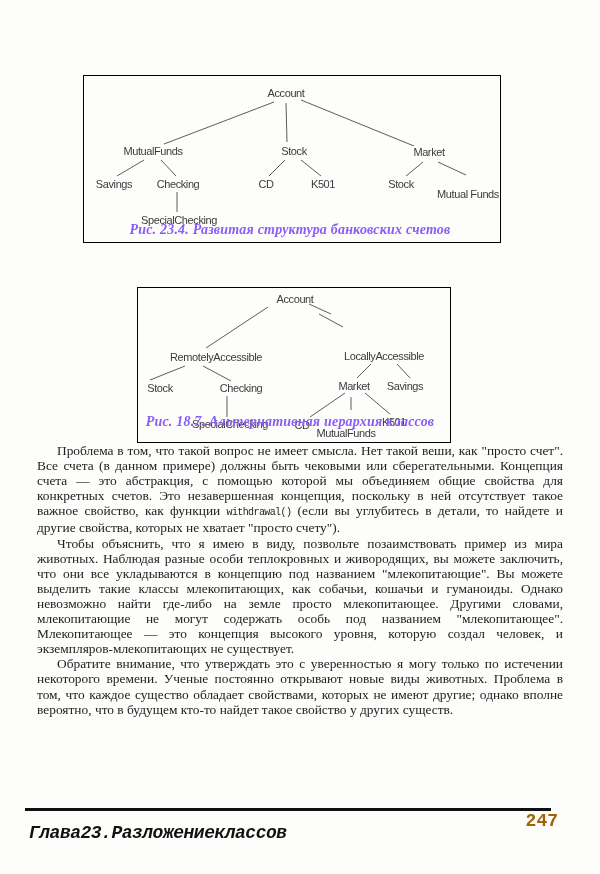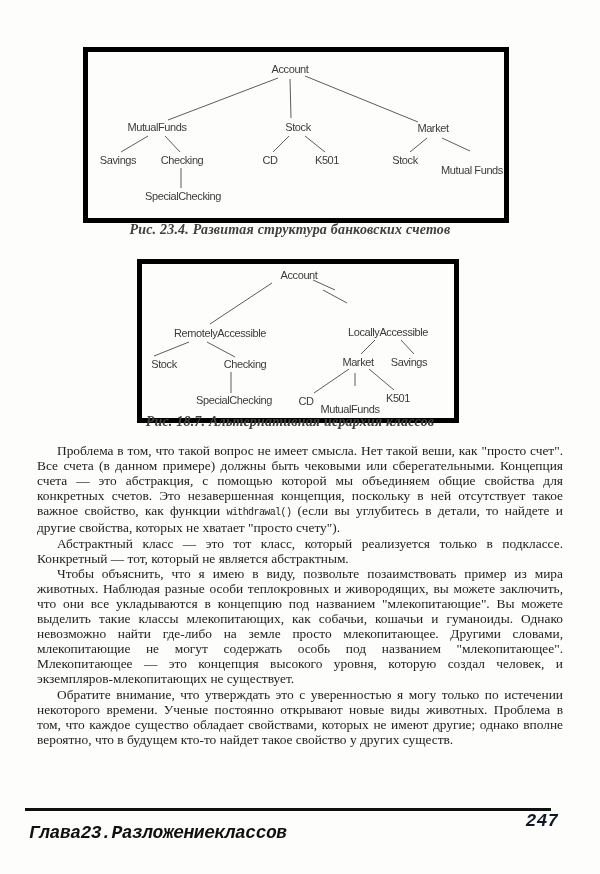--- a/index.html
+++ b/index.html
@@ -1,53 +1,53 @@
 <!DOCTYPE html>
 <html><head>
 <meta charset="utf-8">
 <style>
   html,body{margin:0;padding:0;}
   body{
     width:600px;height:874px;position:relative;background:#fdfdfc;
     font-family:"Liberation Serif", serif;color:#1f1f1f;overflow:hidden;
   }
   .figure-box{
-    position:absolute;border:5px solid #000000;background:#fdfdfc;
+    position:absolute;border:1px solid #000000;background:#fdfdfc;margin-top:28px;
   }
   .figure-box svg{position:absolute;left:0;top:0;}
   .node{
     position:absolute;transform:translateX(-50%);
     font-family:"Liberation Sans", sans-serif;font-size:11px;
     letter-spacing:-0.4px;color:#3b3b3b;white-space:nowrap;line-height:13px;
   }
   .caption{
     position:absolute;left:0;width:580px;text-align:center;
     font-family:"Liberation Serif", serif;font-style:italic;font-weight:bold;
-    font-size:14px;color:#404040;letter-spacing:0.2px;
+    font-size:14px;color:#8b5cf6;letter-spacing:0.2px;
   }
   .body-text{
     position:absolute;left:37px;top:443px;width:526px;
     font-size:13.4px;line-height:15.1px;text-align:justify;color:#222;
   }
   .body-text p{margin:0;text-indent:20px;}
   .code{
     font-family:"Liberation Mono", monospace;font-size:10px;letter-spacing:-0.6px;
   }
   .footer-rule{
     position:absolute;left:25px;top:808px;width:526px;height:2.5px;background:#101010;
   }
   .footer-chapter{
     position:absolute;left:29px;top:811px;
     font-family:"Liberation Mono", monospace;font-weight:bold;font-style:italic;
     font-size:18px;color:#111;letter-spacing:-0.5px;margin-top:12px;
   }
   .footer-page{
     position:absolute;right:42px;top:811px;
-    font-family:"Liberation Mono", monospace;font-weight:bold;font-style:italic;
-    font-size:18px;color:#0f172a;
+    font-family:"Liberation Mono", monospace;font-weight:bold;
+    font-size:18px;color:#a16207;
   }
 </style>
 </head>
 <body>
 
 <div class="figure-box" style="left:83px;top:47px;width:416px;height:166px;">
   <svg width="416" height="166" viewBox="0 0 416 166" stroke="#4a4a4a" stroke-width="0.9">
     <line x1="190" y1="26" x2="80" y2="68"></line>
     <line x1="202" y1="27" x2="203" y2="66"></line>
     <line x1="217" y1="24" x2="330" y2="70"></line>
@@ -98,20 +98,19 @@
   <span class="node" style="left:92px;top:130px">SpecialChecking</span>
   <span class="node" style="left:164px;top:131px">CD</span>
   <span class="node" style="left:208px;top:139px">MutualFunds</span>
   <span class="node" style="left:256px;top:128px">K501</span>
 </div>
 
 <div class="caption" style="top:414px">Рис. 18.7. Альтернативная иерархия классов</div>
 
 <div class="body-text">
   <p><span>Проблема в том, что такой вопрос не имеет смысла. Нет такой веши, как "просто счет". Все счета (в данном примере) должны быть чековыми или сберегательными. Концепция счета — это абстракция, с помощью которой мы объединяем общие свойства для конкретных счетов. Это незавершенная концепция, поскольку в ней отсутствует такое важное свойство, как функции </span><span class="code">withdrawal()</span><span> (если вы углубитесь в детали, то найдете и другие свойства, которых не хватает "просто счету").</span></p>
-  <p>Абстрактный класс — это тот класс, который реализуется только в подклассе. Конкретный — тот, который не является абстрактным.</p>
   <p>Чтобы объяснить, что я имею в виду, позвольте позаимствовать пример из мира животных. Наблюдая разные особи теплокровных и живородящих, вы можете заключить, что они все укладываются в концепцию под названием "млекопитающие". Вы можете выделить такие классы млекопитающих, как собачьи, кошачьи и гуманоиды. Однако невозможно найти где-либо на земле просто млекопитающее. Другими словами, млекопитающие не могут содержать особь под названием "млекопитающее". Млекопитающее — это концепция высокого уровня, которую создал человек, и экземпляров-млекопитающих не существует.</p>
   <p>Обратите внимание, что утверждать это с уверенностью я могу только по истечении некоторого времени. Ученые постоянно открывают новые виды животных. Проблема в том, что каждое существо обладает свойствами, которых не имеют другие; однако вполне вероятно, что в будущем кто-то найдет такое свойство у других существ.</p>
 </div>
 
 <div class="footer-rule"></div>
 <div class="footer-chapter">Глава23.Разложениеклассов</div>
 <div class="footer-page">247</div>
 
 </body></html>

